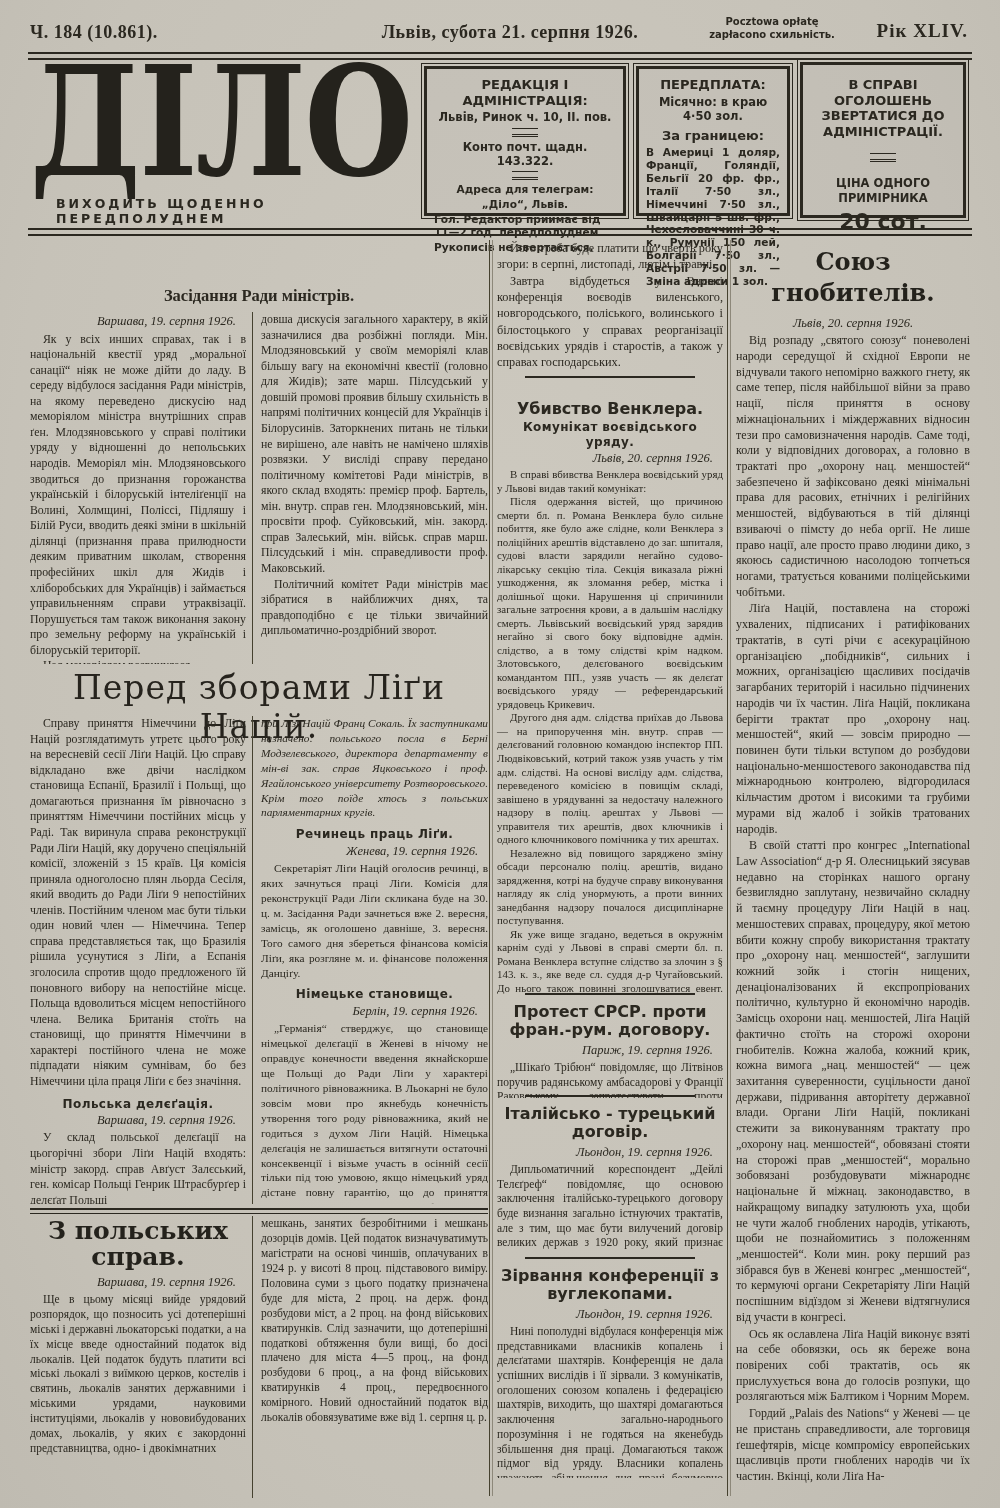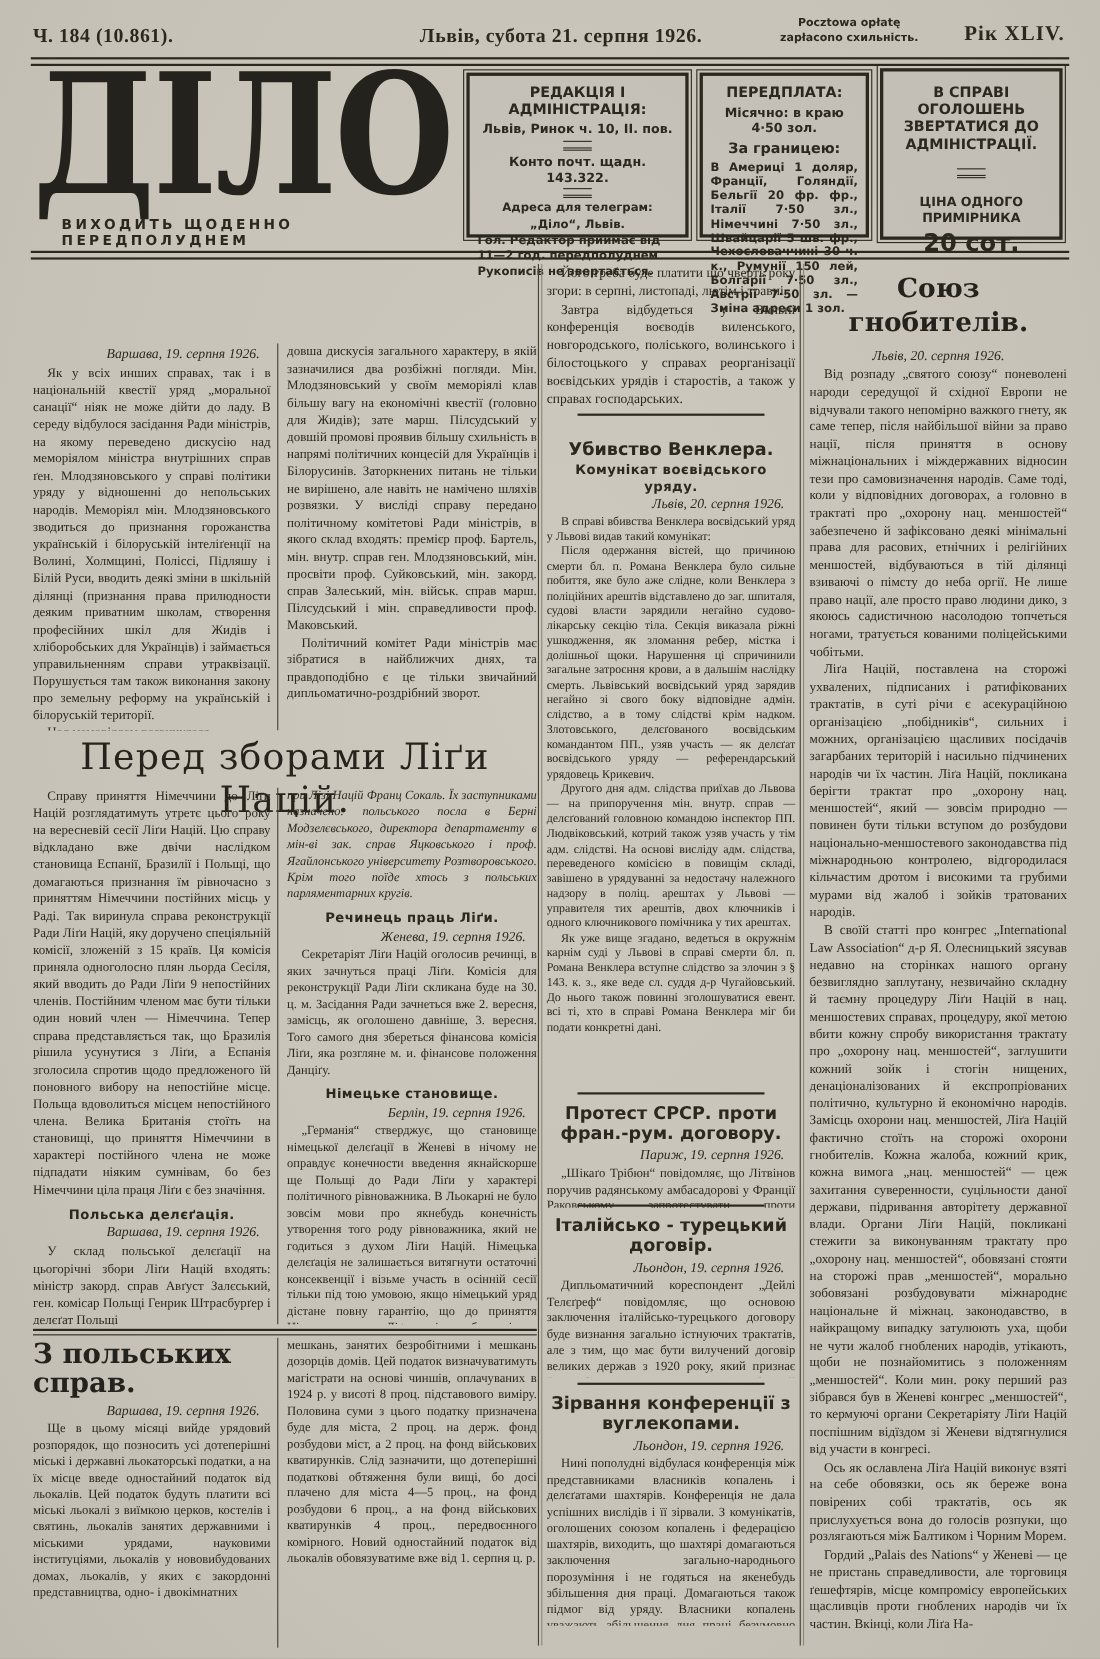--- a/index.html
+++ b/index.html
@@ -46,21 +46,21 @@
   .subh{font-family:"DejaVu Sans","Liberation Sans",sans-serif;font-weight:bold;font-size:12px;text-align:center;letter-spacing:.4px;margin:7px 0 1px 0;line-height:1.2;}
   
   .a1-headline{position:absolute;left:30px;top:246px;width:458px;text-align:center;font-family:"DejaVu Serif",serif;font-weight:bold;font-size:27px;line-height:1.05;color:#24221c;}
   .a1-subhead{position:absolute;left:30px;top:286px;width:458px;text-align:center;font-weight:bold;font-size:16.5px;}
   .a1-cols{position:absolute;left:30px;top:312px;width:458px;height:352px;overflow:hidden;font-size:11.8px;line-height:1.32;}
   .a2-headline{position:absolute;left:30px;top:668px;width:458px;text-align:center;font-family:"DejaVu Serif",serif;font-size:33px;font-weight:normal;letter-spacing:1px;color:#26231d;}
   .a2-cols{position:absolute;left:30px;top:716px;width:458px;height:488px;overflow:hidden;font-size:11.8px;line-height:1.32;}
   .a2-cols .colB{font-size:11.3px;}
   .left-rule{position:absolute;left:30px;top:1208px;width:458px;height:3px;border-top:2px solid #2b2820;border-bottom:1px solid #2b2820;}
   .a3-block{position:absolute;left:30px;top:1216px;width:458px;height:282px;overflow:hidden;font-size:11.5px;line-height:1.3;}
-  .a3-headline{font-family:"DejaVu Serif",serif;font-weight:bold;font-size:25px;line-height:1.05;margin:2px 0 3px 0;color:#24221c;}
+  .a3-headline{font-family:"DejaVu Serif",serif;font-weight:bold;font-size:25px;text-align:center;line-height:1.05;margin:2px 0 3px 0;color:#24221c;}
   
   .mid{position:absolute;left:495px;width:230px;box-sizing:border-box;padding:0 2px;font-size:11.5px;line-height:1.28;overflow:hidden;}
   .mid-h{font-family:"DejaVu Sans","Liberation Sans",sans-serif;font-weight:bold;font-size:16px;line-height:1.15;text-align:center;margin:2px 0 2px 0;}
   .m1{top:240px;height:152px;font-size:12.3px;line-height:1.33;}
   .m2{top:398px;height:598px;}
   .m2 .body{font-size:10.9px;line-height:1.24;}
   .m3{top:988px;height:110px;}
   .m4{top:1090px;height:162px;}
   .m5{top:1252px;height:226px;}
   
@@ -109,20 +109,21 @@
     <div class="mini-rule" style="margin:14px auto;"></div>
     <div class="mb-line">ЦІНА ОДНОГО ПРИМІРНИКА</div>
     <div class="price-big">20 сот.</div>
   </div>
 
   <div class="hd-rule" style="top:228px;"></div>
 
   <div class="vline" style="left:489px;top:240px;height:1256px;"></div>
   <div class="vline" style="left:727px;top:240px;height:1256px;"></div>
 
+  <div class="a1-subhead">Засідання Ради міністрів.</div>
   <div class="a1-cols cols">
     <div class="colA">
       <div class="dateline">Варшава, 19. серпня 1926.</div>
       <p class="para">Як у всіх инших справах, так і в національній квестії уряд „моральної санації“ ніяк не може дійти до ладу. В середу відбулося засідання Ради міністрів, на якому переведено дискусію над меморіялом міністра внутрішних справ ґен. Млодзяновського у справі політики уряду у відношенні до непольських народів. Меморіял мін. Млодзяновського зводиться до признання горожанства українській і білоруській інтеліґенції на Волині, Холмщині, Поліссі, Підляшу і Білій Руси, вводить деякі зміни в шкільній ділянці (признання права прилюдности деяким приватним школам, створення професійних шкіл для Жидів і хліборобських для Українців) і займається управильненням справи утраквізації. Порушується там також виконання закону про земельну реформу на українській і білоруській території.</p>
       <p class="para">Над меморіялом розвинулася</p>
     </div>
     <div class="colB">
       <p class="para" style="text-indent:0;">довша дискусія загального характеру, в якій зазначилися два розбіжні погляди. Мін. Млодзяновський у своїм меморіялі клав більшу вагу на економічні квестії (головно для Жидів); зате марш. Пілсудський у довшій промові проявив більшу схильність в напрямі політичних концесій для Українців і Білорусинів. Заторкнених питань не тільки не вирішено, але навіть не намічено шляхів розвязки. У висліді справу передано політичному комітетові Ради міністрів, в якого склад входять: премієр проф. Бартель, мін. внутр. справ ген. Млодзяновський, мін. просвіти проф. Суйковський, мін. закорд. справ Залеський, мін. військ. справ марш. Пілсудський і мін. справедливости проф. Маковський.</p>
       <p class="para">Політичний комітет Ради міністрів має зібратися в найближчих днях, та правдоподібно є це тільки звичайний дипльоматично-роздрібний зворот.</p>
     </div>
@@ -167,20 +168,21 @@
   </div>
 
   <div class="mid m2">
     <div class="mid-h">Убивство Венклера.</div>
     <div class="subh" style="margin-top:2px;">Комунікат воєвідського уряду.</div>
     <div class="dateline">Львів, 20. серпня 1926.</div>
     <div class="body">
       <p class="para">В справі вбивства Венклера воєвідський уряд у Львові видав такий комунікат:</p>
       <p class="para">Після одержання вістей, що причиною смерти бл. п. Романа Венклера було сильне побиття, яке було аже слідне, коли Венклера з поліційних арештів відставлено до заг. шпиталя, судові власти зарядили негайно судово-лікарську секцію тіла. Секція виказала ріжні ушкодження, як зломання ребер, містка і долішньої щоки. Нарушення ці спричинили загальне затроєння крови, а в дальшім наслідку смерть. Львівський воєвідський уряд зарядив негайно зі свого боку відповідне адмін. слідство, а в тому слідстві крім надком. Злотовського, делєґованого воєвідським командантом ПП., узяв участь — як делєґат воєвідського уряду — референдарський урядовець Крикевич.</p>
       <p class="para">Другого дня адм. слідства приїхав до Львова — на припоручення мін. внутр. справ — делєґований головною командою інспектор ПП. Людвіковський, котрий також узяв участь у тім адм. слідстві. На основі висліду адм. слідства, переведеного комісією в повищім складі, завішено в урядуванні за недостачу належного надзору в поліц. арештах у Львові — управителя тих арештів, двох ключників і одного ключникового помічника у тих арештах.</p>
+      <p class="para">Незалежно від повищого заряджено зміну обсади персоналю поліц. арештів, видано зарядження, котрі на будуче справу виконування нагляду як слід унормують, а проти винних занедбання надзору почалося дисциплінарне поступування.</p>
       <p class="para">Як уже вище згадано, ведеться в окружнім карнім суді у Львові в справі смерти бл. п. Романа Венклера вступне слідство за злочин з § 143. к. з., яке веде сл. суддя д-р Чугайовський. До нього також повинні зголошуватися евент. всі ті, хто в справі Романа Венклера міг би подати конкретні дані.</p>
 
     </div>
   </div>
 
   <div class="mid m3">
     <div class="sep"></div>
     <div class="mid-h">Протест СРСР. проти фран.-рум. договору.</div>
     <div class="dateline">Париж, 19. серпня 1926.</div>
     <p class="para">„Шікаґо Трібюн“ повідомляє, що Літвінов поручив радянському амбасадорові у Франції Раковському запротестувати проти французько-румунського договору.</p>

